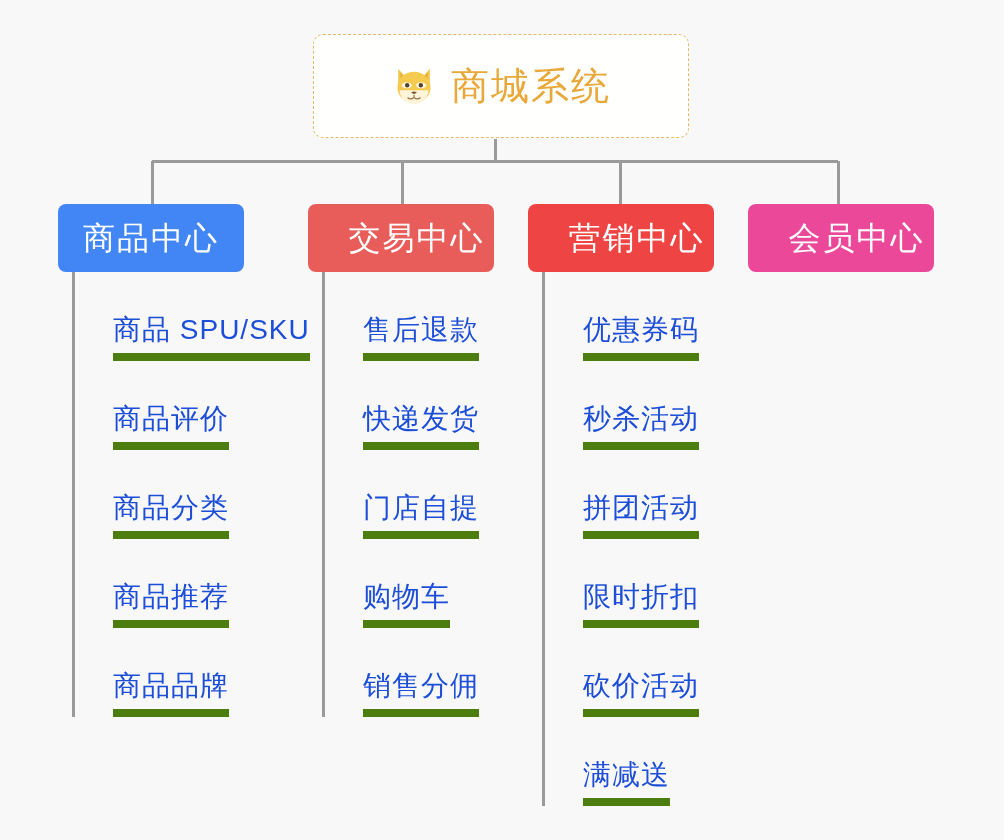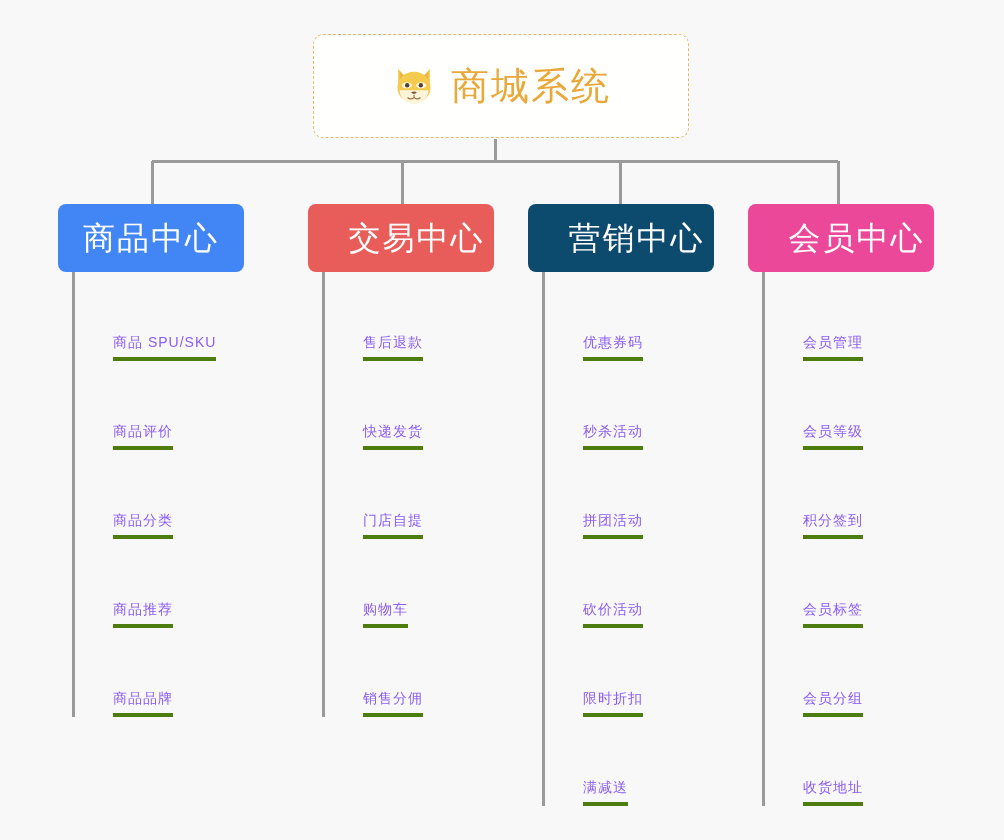--- a/index.html
+++ b/index.html
@@ -101,26 +101,26 @@
   .leaf-item {
     position: relative;
     height: 89px;
     display: flex;
     align-items: flex-end;
     padding-left: 38px;
     box-sizing: border-box;
   }
   .leaf-label {
     display: inline-block;
-    font-size: 14px;
-    color: #8b5cf6;
+    font-size: 28px;
+    color: #1d4ed8;
     letter-spacing: 1px;
     line-height: 1.1;
     padding-bottom: 7px;
-    border-bottom: 4px solid #4d7c0f;
+    border-bottom: 8px solid #4d7c0f;
     white-space: nowrap;
   }
 </style>
 </head>
 <body>
 
 <div id="canvas">
 
   <svg id="connectors" viewBox="0 0 1004 840" width="1004" height="840" aria-hidden="true">
     <g stroke="#9a9a9a" stroke-width="3" fill="none" shape-rendering="crispEdges">
@@ -197,64 +197,44 @@
       <li class="leaf-item">
         <span class="leaf-label">购物车</span>
       </li>
       <li class="leaf-item">
         <span class="leaf-label">销售分佣</span>
       </li>
     </ul>
   </div>
 
   <div class="column col-2">
-    <div class="cat-box" style="background:#0c4a6e">
+    <div class="cat-box" style="background:#ef4444">
       <span>营销中心</span>
     </div>
     <ul class="leaf-list">
       <li class="leaf-item">
         <span class="leaf-label">优惠券码</span>
       </li>
       <li class="leaf-item">
         <span class="leaf-label">秒杀活动</span>
       </li>
       <li class="leaf-item">
         <span class="leaf-label">拼团活动</span>
       </li>
       <li class="leaf-item">
+        <span class="leaf-label">限时折扣</span>
+      </li>
+      <li class="leaf-item">
         <span class="leaf-label">砍价活动</span>
-      </li>
-      <li class="leaf-item">
-        <span class="leaf-label">限时折扣</span>
       </li>
       <li class="leaf-item">
         <span class="leaf-label">满减送</span>
       </li>
     </ul>
   </div>
 
   <div class="column col-3">
     <div class="cat-box" style="background:#ec4899">
       <span>会员中心</span>
     </div>
-    <ul class="leaf-list">
-      <li class="leaf-item">
-        <span class="leaf-label">会员管理</span>
-      </li>
-      <li class="leaf-item">
-        <span class="leaf-label">会员等级</span>
-      </li>
-      <li class="leaf-item">
-        <span class="leaf-label">积分签到</span>
-      </li>
-      <li class="leaf-item">
-        <span class="leaf-label">会员标签</span>
-      </li>
-      <li class="leaf-item">
-        <span class="leaf-label">会员分组</span>
-      </li>
-      <li class="leaf-item">
-        <span class="leaf-label">收货地址</span>
-      </li>
-    </ul>
   </div>
 
 </div>
 
 </body></html>

